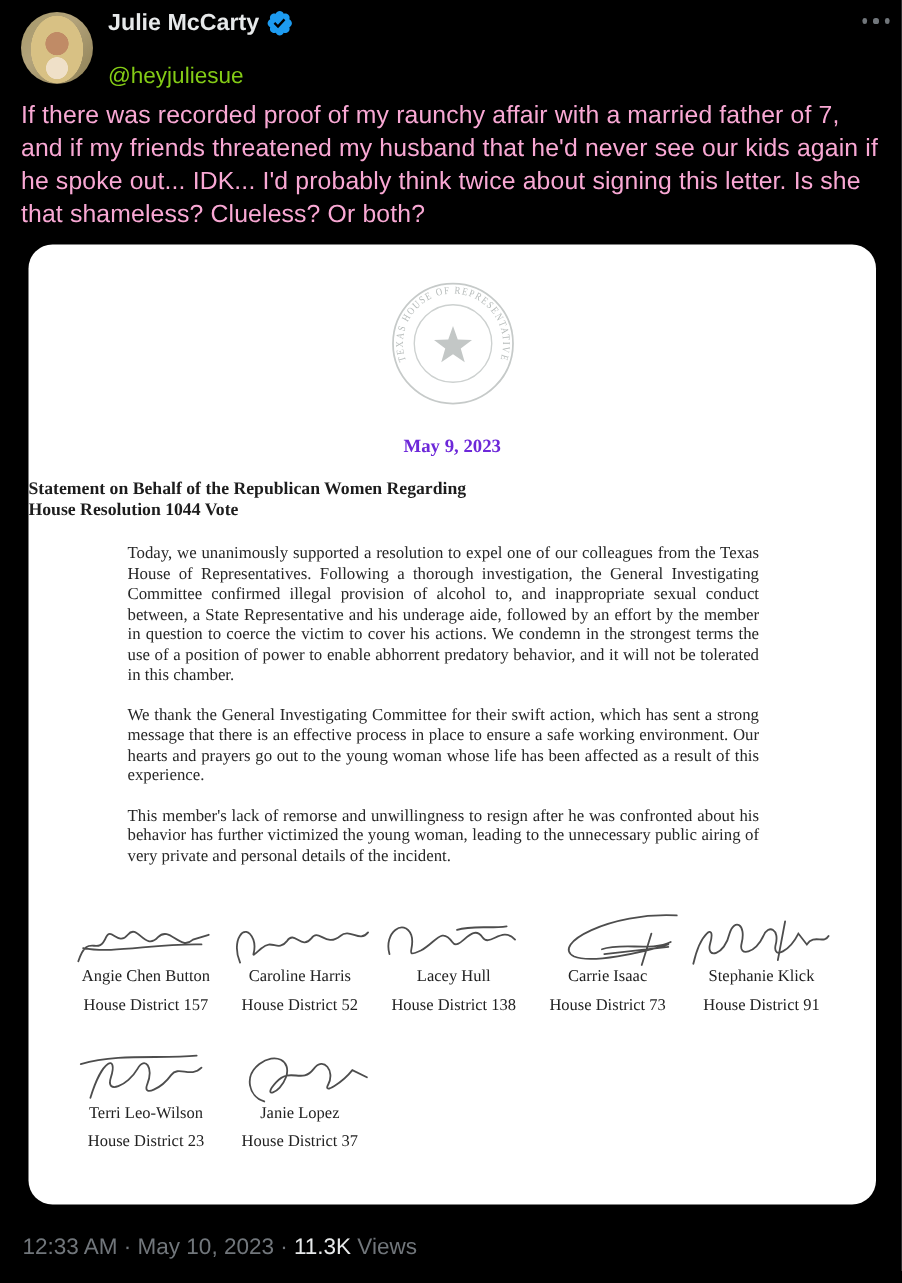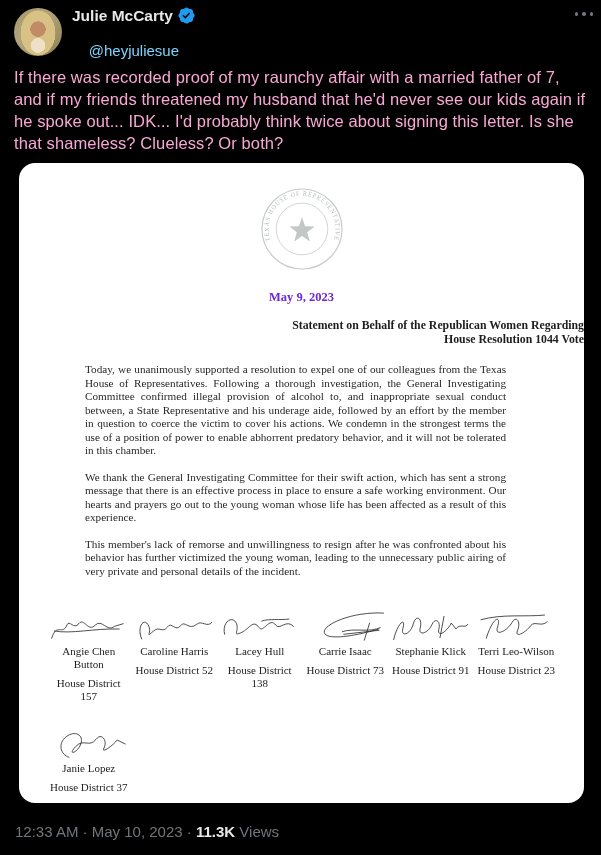--- a/index.html
+++ b/index.html
@@ -13,58 +13,58 @@
   
   .header{position:absolute;top:8px;left:14px;right:14px;height:50px;display:flex;}
   .avatar{
     width:48px;height:48px;border-radius:50%;flex:0 0 48px;cursor:pointer;
     background:
       radial-gradient(circle at 50% 78%, #efe0c8 0 16%, rgba(0,0,0,0) 17%),
       radial-gradient(circle at 50% 44%, #c08b66 0 21%, rgba(0,0,0,0) 22%),
       radial-gradient(ellipse 62% 80% at 50% 52%, #d8c184 0 58%, rgba(0,0,0,0) 59%),
       linear-gradient(135deg,#a59868 0%, #b3a37b 40%, #8e8055 100%);
   }
-  .id-block{margin-left:10px;display:flex;flex-direction:column;justify-content:center;gap:16px;align-items:center;}
+  .id-block{margin-left:10px;display:flex;flex-direction:column;justify-content:center;gap:16px;}
   .name-row{display:flex;align-items:center;gap:4px;}
   .display-name{color:#e7e9ea;font-weight:700;font-size:15.5px;line-height:19px;cursor:pointer;}
   .verified{width:19px;height:19px;display:inline-block;}
-  .handle{color:#7dd3fc;font-size:15px;line-height:19px;cursor:pointer;}
+  .handle{color:#84cc16;font-size:15px;line-height:19px;cursor:pointer;}
   .more-btn{position:absolute;right:2px;top:6px;display:flex;gap:4px;padding:6px;cursor:pointer;}
   .more-btn i{width:3.5px;height:3.5px;border-radius:50%;background:#71767b;display:block;}
 
   
   .tweet-text{
     position:absolute;top:66px;left:14px;width:574px;
     color:#f9a8d4;font-size:16.5px;line-height:22px;letter-spacing:.1px;
     white-space:pre-wrap;
   }
 
   
   .media-card{
     position:absolute;top:163px;left:19px;width:565px;height:640px;
     background:#fff;border-radius:16px;overflow:hidden;cursor:pointer;
     color:#262626;font-family:"Liberation Serif",serif;
   }
   .seal{display:block;margin:16px auto 0;width:100px;height:100px;}
   .letter-date{margin-top:11px;text-align:center;font-size:12.5px;font-weight:600;color:#6d28d9;}
-  .letter-title{margin-top:14px;text-align:right;font-weight:700;font-size:11.8px;line-height:13.5px;color:#1d1d1d;}
+  .letter-title{margin-top:14px;text-align:left;font-weight:700;font-size:11.8px;line-height:13.5px;color:#1d1d1d;}
   .letter-body{margin:17px 66px 0 66px;}
   .letter-body p{
     margin:0 12px 13px 0;font-size:11.2px;line-height:13.5px;text-align:justify;color:#272727;
   }
-  .signatures{margin:26px 28px 0 30px;display:grid;grid-template-columns:repeat(6,1fr);column-gap:6px;row-gap:18px;}
+  .signatures{margin:26px 28px 0 30px;display:grid;grid-template-columns:repeat(5,1fr);column-gap:6px;row-gap:18px;}
   .sig-cell{text-align:center;position:relative;}
   .sig-stroke{display:block;width:100%;height:44px;overflow:visible;margin-bottom:-3px;}
   .sig-stroke path{fill:none;stroke:#2e2e2e;stroke-width:1.5;stroke-linecap:round;opacity:.85;}
   .sig-name{font-size:11px;line-height:13px;color:#222;}
   .sig-district{font-size:11px;line-height:13px;color:#222;margin-top:6px;}
 
   
   .footer{position:absolute;top:822px;left:15px;color:#71767b;font-size:15px;line-height:20px;}
-  .footer .views-count{color:#e7e9ea;font-weight:700;}
+  .footer .views-count{color:#e7e9ea;font-weight:400;}
   .footer span{white-space:pre;}
 </style>
 </head>
 <body>
 
 <div class="tweet">
 
   <div class="header">
     <div class="avatar" title=""></div>
     <div class="id-block">

